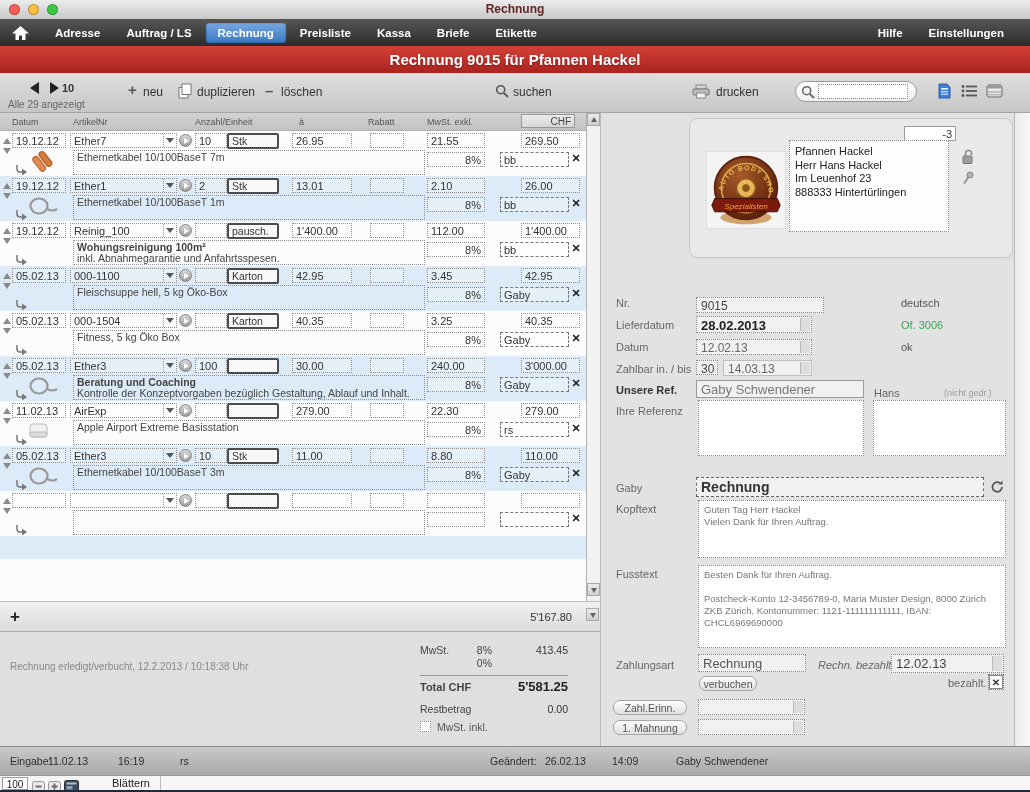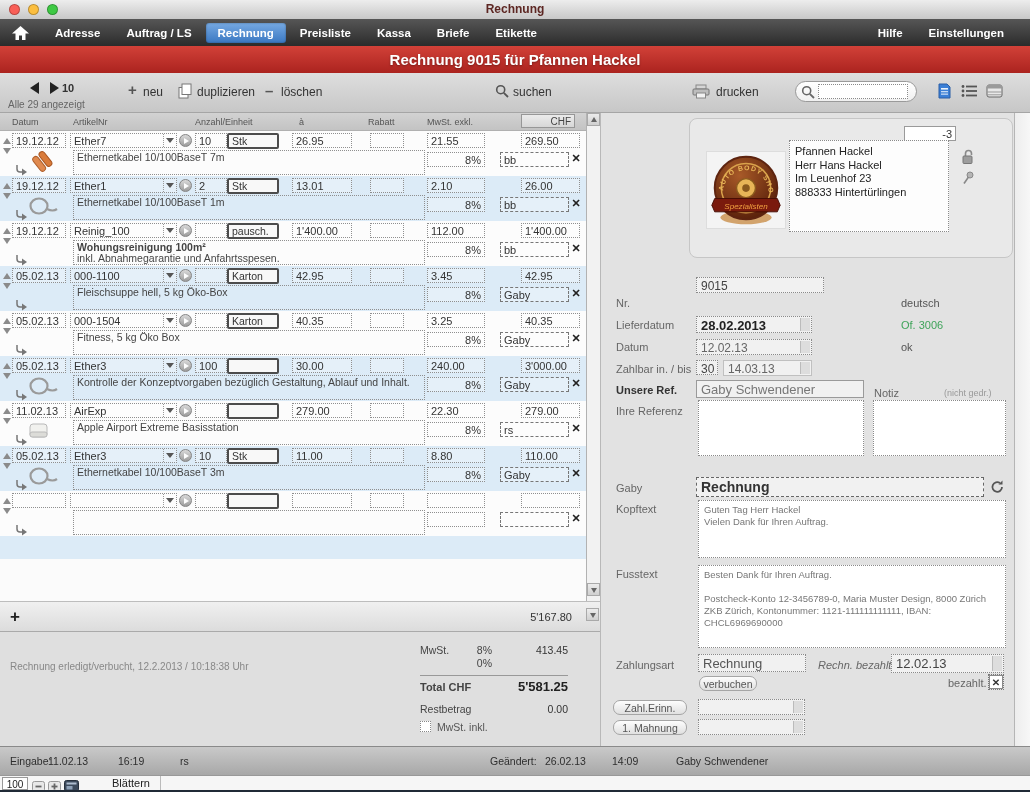--- a/index.html
+++ b/index.html
@@ -407,20 +407,21 @@
         <div class="fld f-date">05.02.13</div>
         <div class="fld f-art">Ether3<span class="dd"></span></div>
         <div class="play"></div>
         <div class="fld f-qty">100</div>
         <div class="unit-btn"></div>
         <div class="fld f-price">30.00</div>
         <div class="fld f-disc"></div>
         <div class="fld f-vat">240.00</div>
         <div class="fld f-total">3'000.00</div>
         <div class="desc">
+          <div style="font-weight: bold;">Beratung und Coaching</div>
           <div>Kontrolle der Konzeptvorgaben bezüglich Gestaltung, Ablauf und Inhalt.</div>
         </div>
         <div class="fld f-pct">8%</div>
         <div class="fld f-init">Gaby</div>
         <div class="xbtn">✕</div>
       </div>
       <div class="li-row">
         <span class="tri-up"></span>
         <span class="tri-down"></span>
         <span class="mv"><svg width="13" height="11" viewBox="0 0 13 11">
@@ -568,38 +569,38 @@
         </svg>
     </span>
     <span style="position:absolute;left:361px;top:58px;">
       <svg width="13" height="14" viewBox="0 0 13 14">
           <circle cx="8" cy="4" r="3" fill="#b5b5b5" stroke="#888"></circle>
           <line x1="6.5" y1="6" x2="2" y2="12.5" stroke="#888" stroke-width="1.6"></line>
         </svg>
     </span>
 
     <span class="plabel" style="left:15px;top:184px;">Nr.</span>
-    <span class="pinput" style="left:95px;top:164px;width:128px;height:16px;">9015</span>
+    <span class="pinput" style="left:95px;top:184px;width:128px;height:16px;">9015</span>
     <span class="pright" style="left:300px;top:184px;">deutsch</span>
 
     <span class="plabel" style="left:15px;top:206px;">Lieferdatum</span>
     <span class="pinput" style="left:95px;top:203px;width:116px;height:17px;font-weight:bold;font-size:13px;color:#222;">28.02.2013<span class="spin"></span></span>
     <span class="pright green" style="left:300px;top:206px;">Of. 3006</span>
 
     <span class="plabel" style="left:15px;top:228px;">Datum</span>
     <span class="pinput" style="left:95px;top:226px;width:116px;height:16px;color:#666;">12.02.13<span class="spin"></span></span>
     <span class="pright" style="left:300px;top:228px;">ok</span>
 
     <span class="plabel" style="left:15px;top:250px;">Zahlbar in. / bis</span>
     <span class="pinput" style="left:95px;top:247px;width:22px;height:15px;">30</span>
     <span class="pinput" style="left:122px;top:247px;width:89px;height:16px;color:#666;border-style:solid;border-color:#c0c0c0;">14.03.13<span class="spin"></span></span>
 
     <span class="plabel dark" style="left:15px;top:271px;">Unsere Ref.</span>
     <span class="pinput" style="left:95px;top:267px;width:168px;height:18px;font-size:13px;color:#777;border-style:solid;border-color:#9a9a9a;">Gaby Schwendener</span>
-    <span class="plabel" style="left:273px;top:274px;">Notiz</span>
+    <span class="plabel" style="left:273px;top:274px;">Hans</span>
     <span class="plabel" style="left:343px;top:275px;font-size:9px;color:#999;">(nicht gedr.)</span>
 
     <span class="plabel" style="left:15px;top:292px;">Ihre Referenz</span>
     <div class="ta" style="left:97px;top:287px;width:166px;height:56px;"></div>
     <div class="ta" style="left:272px;top:287px;width:133px;height:56px;"></div>
 
     <span class="plabel" style="left:15px;top:369px;">Gaby</span>
     <span class="pinput" style="left:95px;top:364px;width:288px;height:20px;font-weight:bold;font-size:14px;color:#333;border-style:dashed;border-color:#666;">Rechnung</span>
     <span style="position:absolute;left:389px;top:366px;">
       <svg width="15" height="15" viewBox="0 0 15 15">

